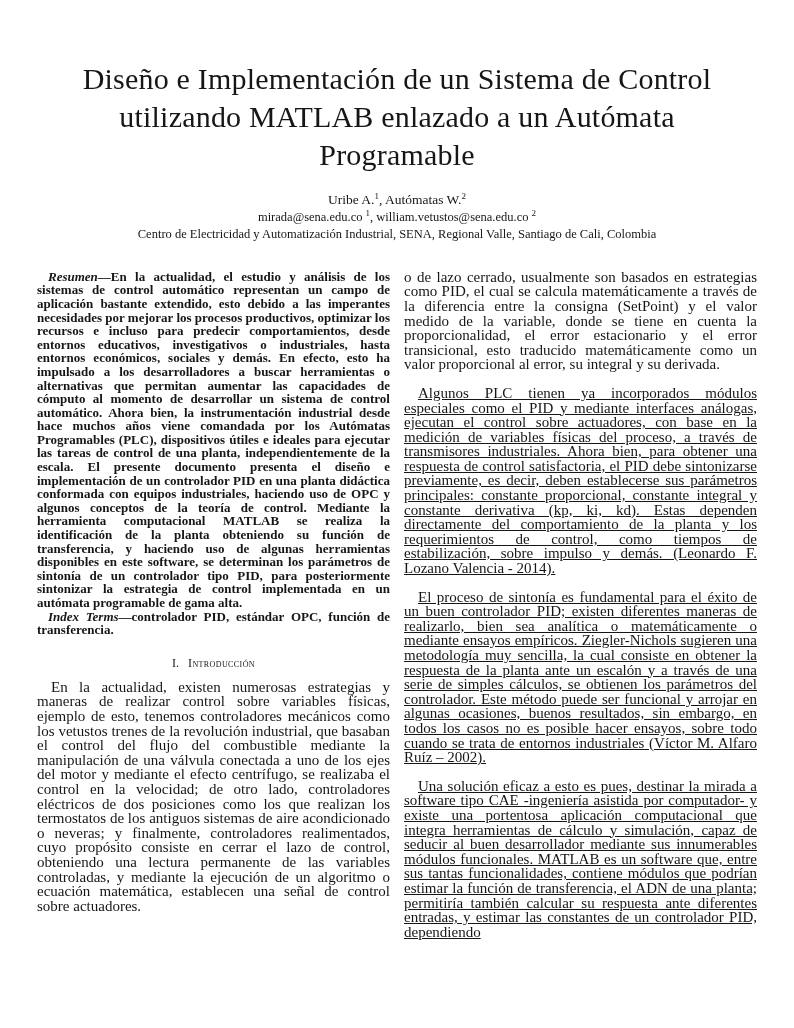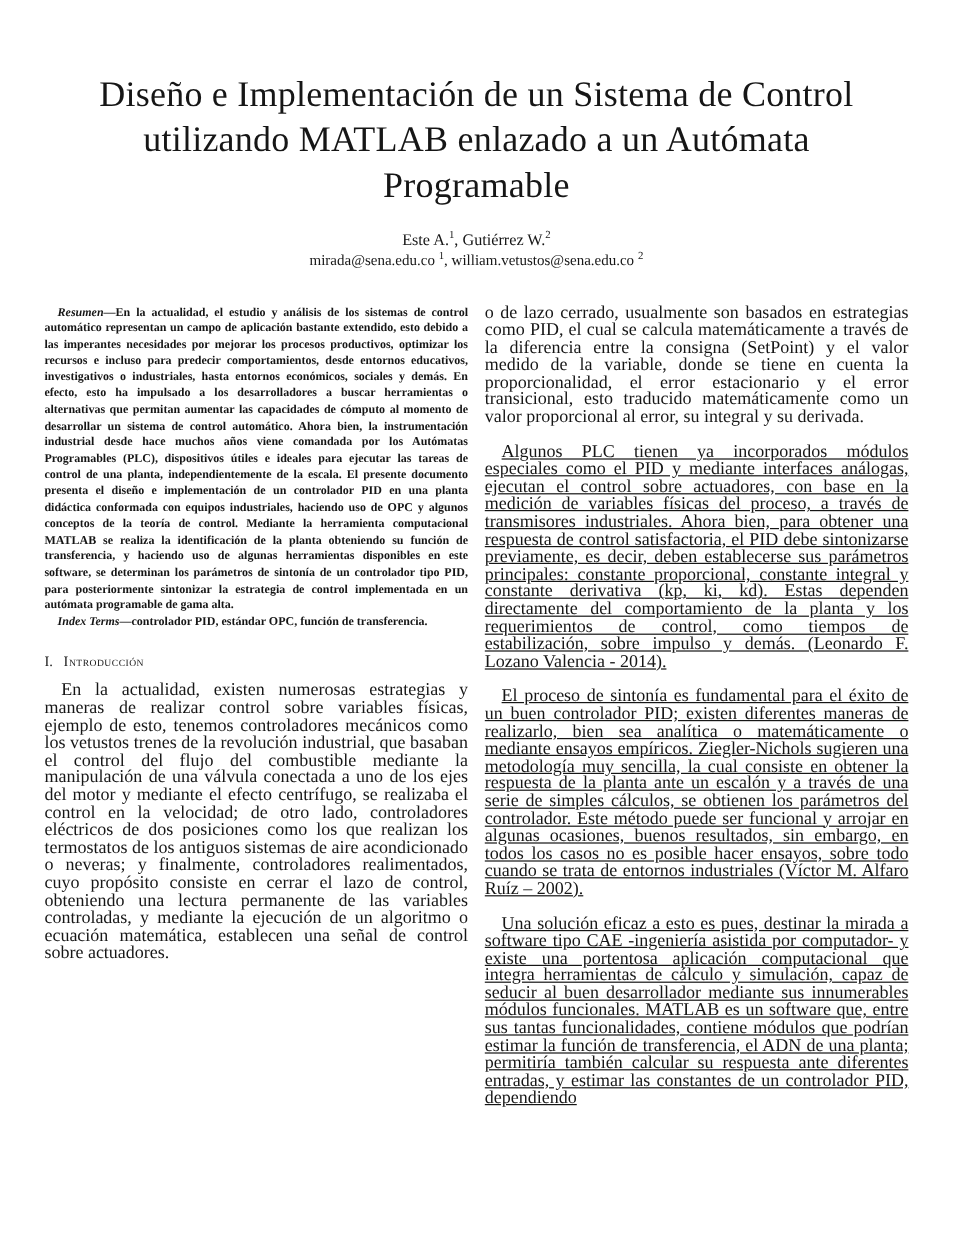--- a/index.html
+++ b/index.html
@@ -51,30 +51,31 @@
     gap: 14px;
     margin-top: 28px;
   }
   .col {
     width: 353px;
     text-align: justify;
     hyphens: auto;
   }
   .abstract, .index-terms {
     font-weight: 700;
-    font-size: 10px;
+    font-size: 13px;
     line-height: 13.6px;
     text-indent: 11px;
   }
   .index-terms { margin-top: 0; }
   .abstract-label, .index-terms-label {
     font-style: italic;
     font-weight: 700;
   }
   .section-heading {
+    text-align: center;
     text-indent: 0;
     font-size: 12px;
     margin-top: 19px;
     margin-bottom: 9px;
   }
   .section-number { margin-right: 9px; }
   .section-title { font-variant: small-caps; letter-spacing: 0.4px; }
   .body-par {
     font-size: 15px;
     line-height: 14.6px;
@@ -84,22 +85,23 @@
   .no-indent { text-indent: 0; }
 </style>
 </head>
 <body>
 
 <div class="page">
 
   <h1 class="title">Diseño e Implementación de un Sistema de Control utilizando MATLAB enlazado a un Autómata Programable</h1>
 
   <div class="authors-block">
-    <div class="author-names"><span>Este A.</span><sup>1</sup><span>, Gutiérrez W.</span><sup>2</sup></div>
+    <div class="author-names"><span>Uribe A.</span><sup>1</sup><span>, Autómatas W.</span><sup>2</sup></div>
     <div class="author-emails"><span>mirada@sena.edu.co </span><sup>1</sup><span>, william.vetustos@sena.edu.co </span><sup>2</sup></div>
+    <div class="affiliation">Centro de Electricidad y Automatización Industrial, SENA, Regional Valle, Santiago de Cali, Colombia</div>
   </div>
 
   <div class="columns">
 
     <div class="col">
       <p class="abstract"><span class="abstract-label">Resumen</span><span>—En la actualidad, el estudio y análisis de los sistemas de control automático representan un campo de aplicación bastante extendido, esto debido a las imperantes necesidades por mejorar los procesos productivos, optimizar los recursos e incluso para predecir comportamientos, desde entornos educativos, investigativos o industriales, hasta entornos económicos, sociales y demás. En efecto, esto ha impulsado a los desarrolladores a buscar herramientas o alternativas que permitan aumentar las capacidades de cómputo al momento de desarrollar un sistema de control automático. Ahora bien, la instrumentación industrial desde hace muchos años viene comandada por los Autómatas Programables (PLC), dispositivos útiles e ideales para ejecutar las tareas de control de una planta, independientemente de la escala. El presente documento presenta el diseño e implementación de un controlador PID en una planta didáctica conformada con equipos industriales, haciendo uso de OPC y algunos conceptos de la teoría de control. Mediante la herramienta computacional MATLAB se realiza la identificación de la planta obteniendo su función de transferencia, y haciendo uso de algunas herramientas disponibles en este software, se determinan los parámetros de sintonía de un controlador tipo PID, para posteriormente sintonizar la estrategia de control implementada en un autómata programable de gama alta.</span></p>
 
       <p class="index-terms"><span class="index-terms-label">Index Terms</span><span>—controlador PID, estándar OPC, función de transferencia.</span></p>
 
       <div class="section-heading"><span class="section-number">I.</span><span class="section-title">Introducción</span></div>

